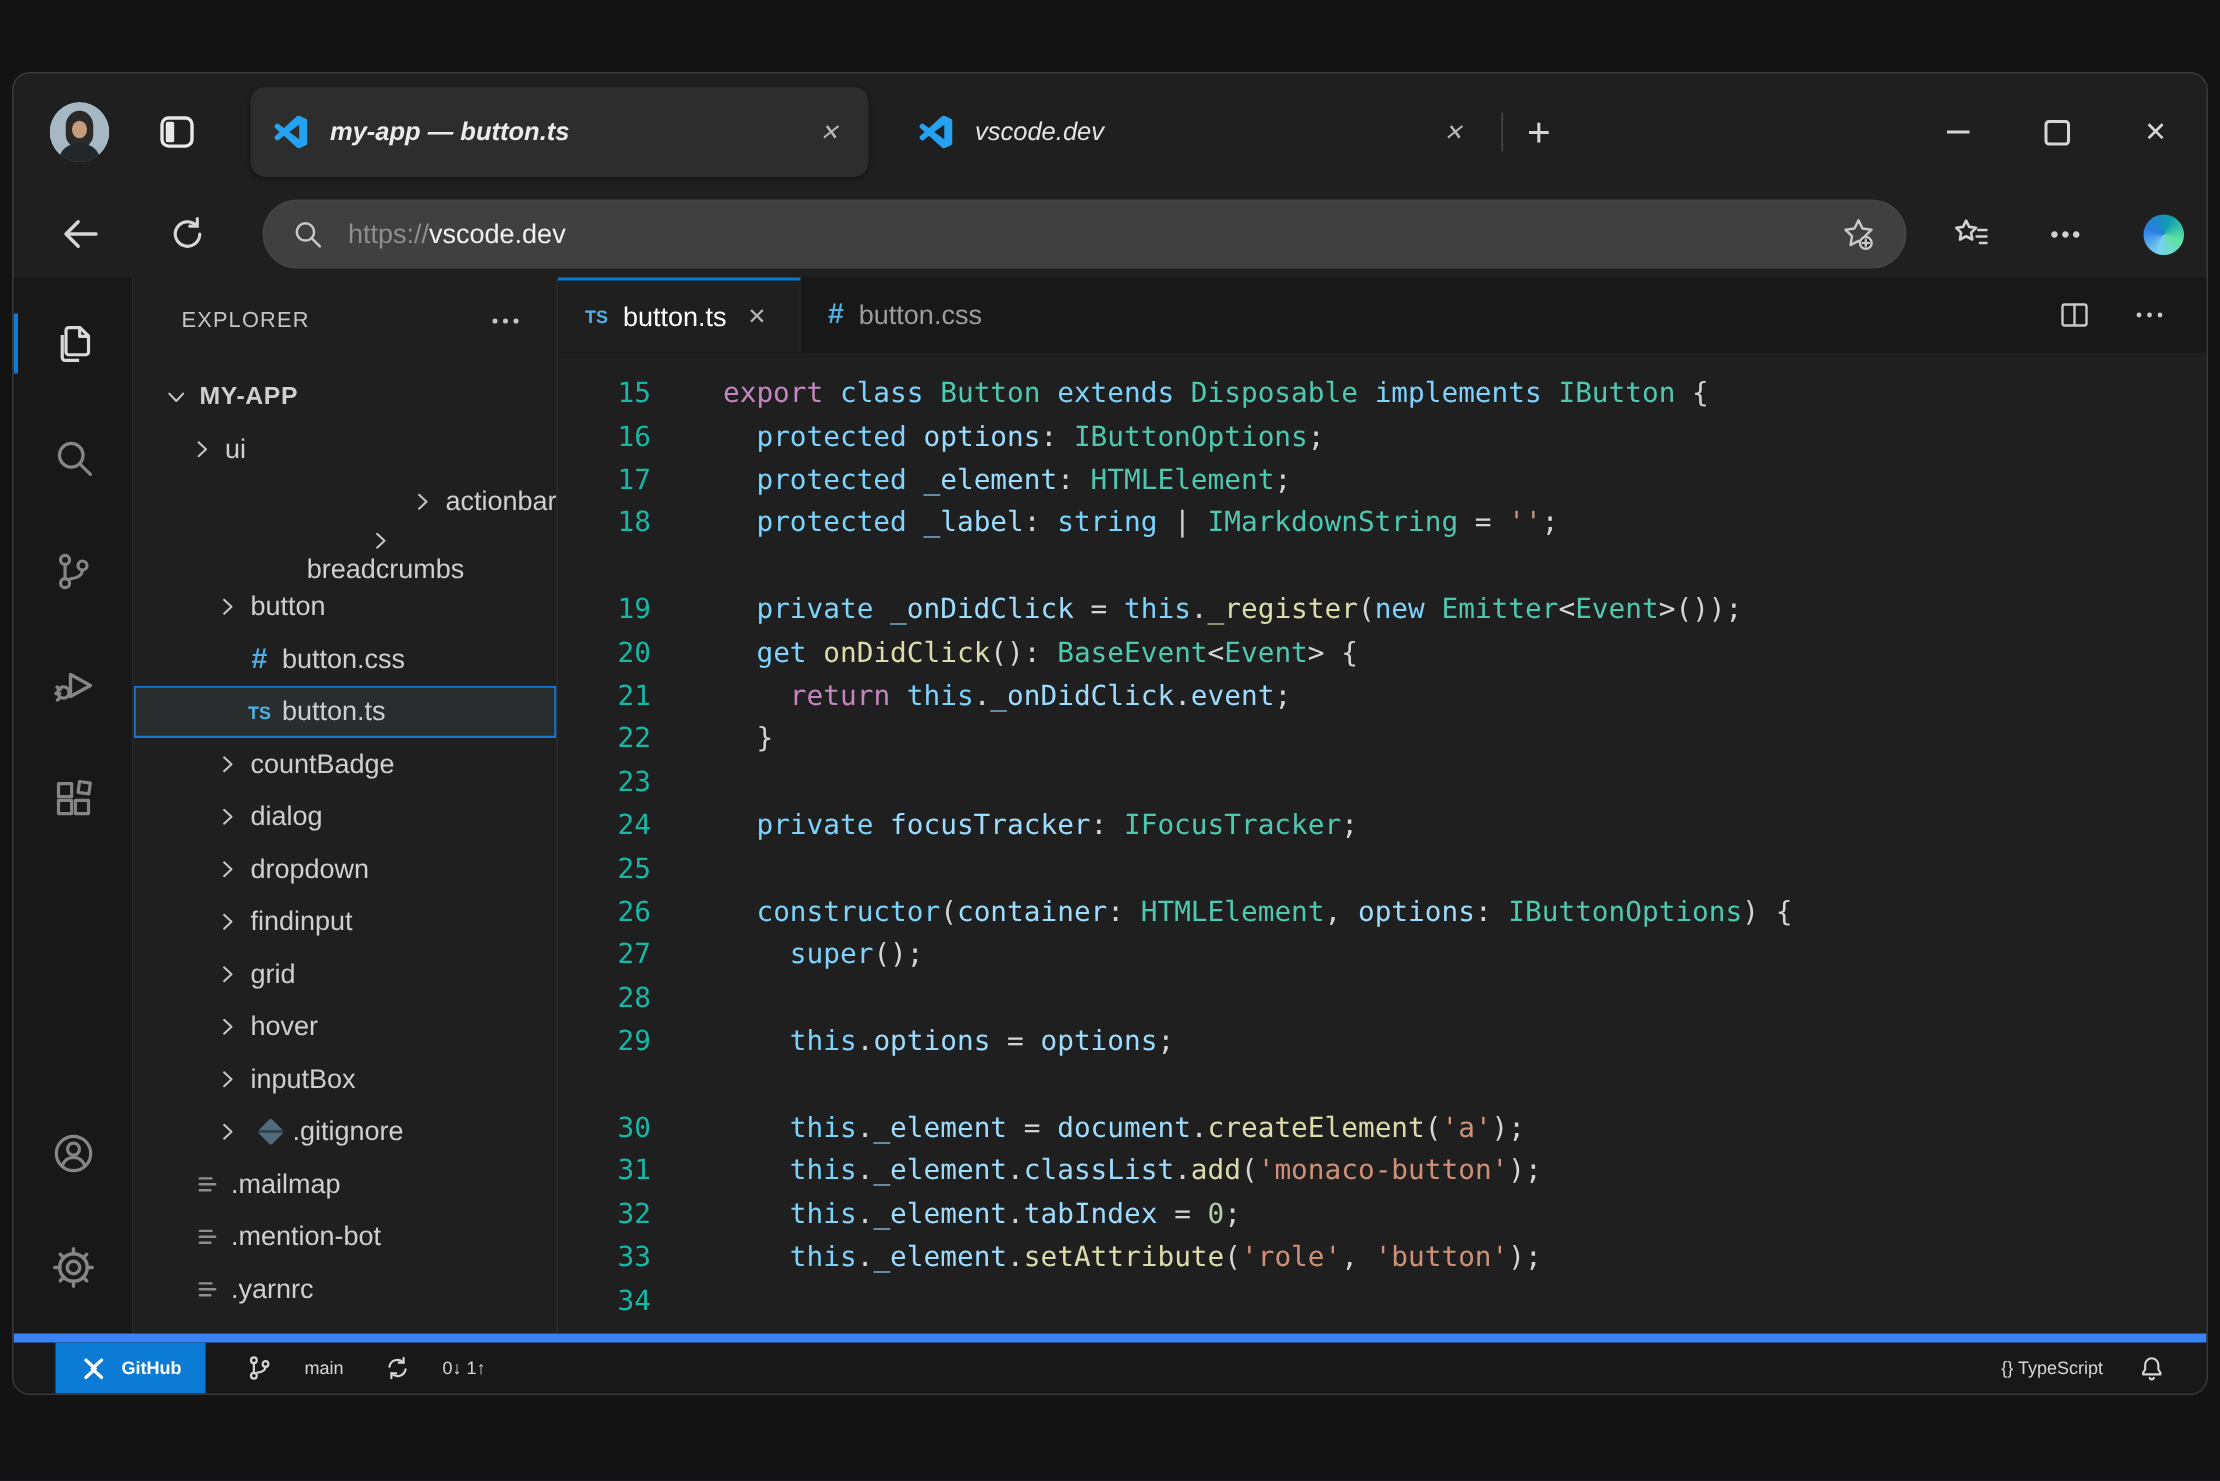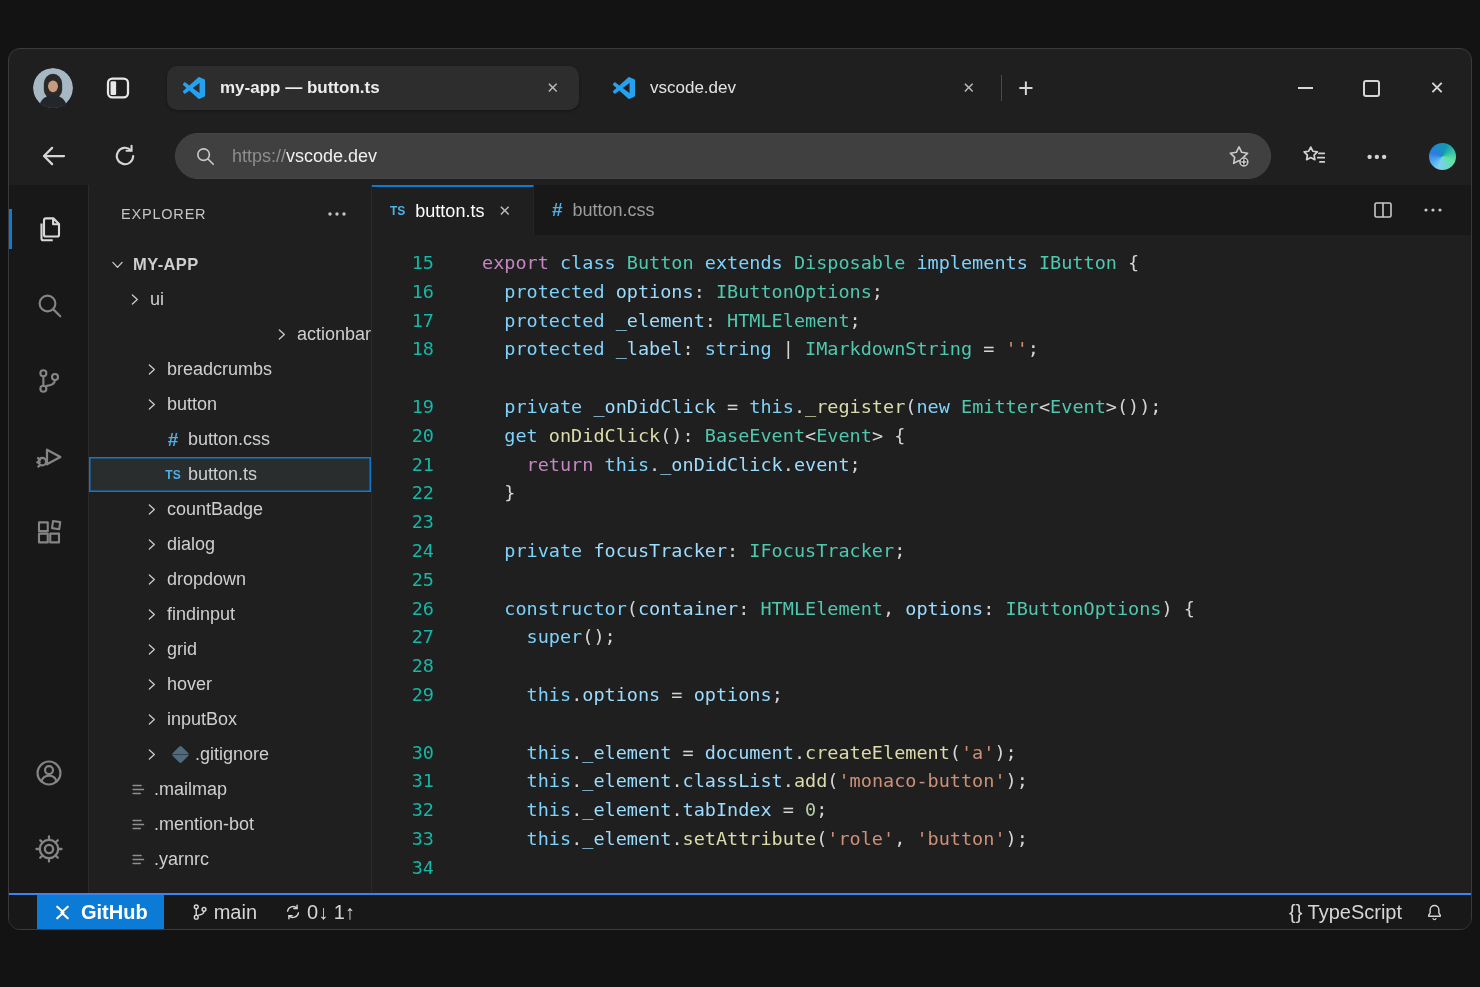--- a/index.html
+++ b/index.html
@@ -9,21 +9,21 @@
   }
   .window{
     position:absolute;left:8px;top:48px;width:1464px;height:882px;
     background:#1f1f20;border:1px solid #3a3a3c;border-radius:12px;
     box-sizing:border-box;overflow:hidden;display:flex;flex-direction:column;
   }
   
   .tabs-row{height:78px;display:flex;align-items:center;padding:0 0 0 16px;flex:none;}
   .avatar{width:40px;height:40px;border-radius:50%;overflow:hidden;flex:none;margin-left:8px;}
   .tab-actions{margin-left:30px;flex:none;display:flex;}
-  .btab{height:44px;display:flex;align-items:center;border-radius:10px;padding:0 16px;box-sizing:border-box;flex:none;}
+  .btab{height:60px;display:flex;align-items:center;border-radius:10px;padding:0 16px;box-sizing:border-box;flex:none;font-style:italic;}
   .btab.active{background:#2d2d2e;width:412px;margin-left:34px;box-shadow:0 1px 3px rgba(0,0,0,.35);}
   .btab.inactive{width:398px;margin-left:18px;}
   .btab-title{margin-left:15px;font-size:17px;color:#ececec;font-weight:600;flex:1;white-space:nowrap;overflow:hidden;}
   .btab.inactive .btab-title{font-weight:400;color:#e3e3e3;}
   .tab-close{font-size:15px;color:#b9b9b9;padding:2px 4px;flex:none;}
   .tab-divider{width:1px;height:26px;background:#4a4a4c;margin-left:6px;flex:none;}
   .new-tab{font-size:27px;font-weight:300;color:#d6d6d6;margin-left:16px;flex:none;line-height:1;}
   .win-controls{margin-left:auto;margin-right:24px;display:flex;align-items:center;gap:46px;flex:none;}
   .wc{display:flex;align-items:center;justify-content:center;width:20px;height:20px;color:#d6d6d6;}
   .wc .bar{width:15px;height:2px;background:#d6d6d6;}
@@ -70,23 +70,23 @@
   .etab{display:flex;align-items:center;padding:0 18px;gap:10px;font-size:18px;color:#9d9d9d;box-sizing:border-box;}
   .etab.active{background:#1f1f20;color:#ffffff;border-top:2.5px solid #0b7bd4;border-right:1px solid #242424;}
   .etab-actions{margin-left:auto;display:flex;align-items:center;gap:26px;margin-right:26px;color:#c8c8c8;}
   .code-area{flex:1;padding-top:14px;overflow:hidden;font-family:"DejaVu Sans Mono",monospace;font-size:18.5px;line-height:28.8px;}
   .crow{display:flex;height:28.8px;}
   .ln{width:62px;text-align:right;color:#14b8a6;flex:none;}
   .cl{padding-left:48px;white-space:pre;}
   .tok-w{color:#d4d4d4;} .tok-p{color:#C586C0;} .tok-b{color:#7dd3fc;} .tok-t{color:#4EC9B0;}
   .tok-v{color:#9CDCFE;} .tok-f{color:#DCDCAA;} .tok-s{color:#CE9178;} .tok-n{color:#B5CEA8;}
   
-  .status{height:34px;background:#181818;border-top:2px solid #3b82f6;display:flex;align-items:center;font-size:20px;color:#d6d6d6;flex:none;}
+  .status{height:34px;background:#181818;border-top:6px solid #3b82f6;display:flex;align-items:center;font-size:12px;color:#d6d6d6;flex:none;}
   .remote-badge{height:100%;display:flex;align-items:center;gap:9px;padding:0 16px;background:#0c7bd6;color:#fff;margin-left:28px;font-weight:600;box-sizing:border-box;}
-  .st-item{display:flex;align-items:center;gap:4px;margin-left:26px;}
+  .st-item{display:flex;align-items:center;gap:20px;margin-left:26px;}
   .st-right{margin-left:auto;display:flex;align-items:center;gap:22px;margin-right:26px;}
   svg{display:block;}
 </style>
 </head>
 <body>
 
 <div class="window">
 
   <div class="tabs-row">
     <div class="avatar">
@@ -272,21 +272,21 @@
   </div>
           <div class="trow" style="padding-left: 54px; justify-content: flex-end;">
     <span class="chev chev-right">
       <svg width="17" height="17" viewBox="0 0 24 24" fill="none" stroke="currentColor" stroke-width="1.9" stroke-linecap="round" stroke-linejoin="round">
                 <path d="M9 5.5 16 12l-7 6.5"></path>
               </svg>
     </span>
 
     <span class="tree-label">actionbar</span>
   </div>
-          <div class="trow" style="padding-left: 54px;">
+          <div class="trow" style="padding-left: 54px; flex-direction: column;">
     <span class="chev chev-right">
       <svg width="17" height="17" viewBox="0 0 24 24" fill="none" stroke="currentColor" stroke-width="1.9" stroke-linecap="round" stroke-linejoin="round">
                 <path d="M9 5.5 16 12l-7 6.5"></path>
               </svg>
     </span>
 
     <span class="tree-label">breadcrumbs</span>
   </div>
           <div class="trow" style="padding-left: 54px;">
     <span class="chev chev-right">

